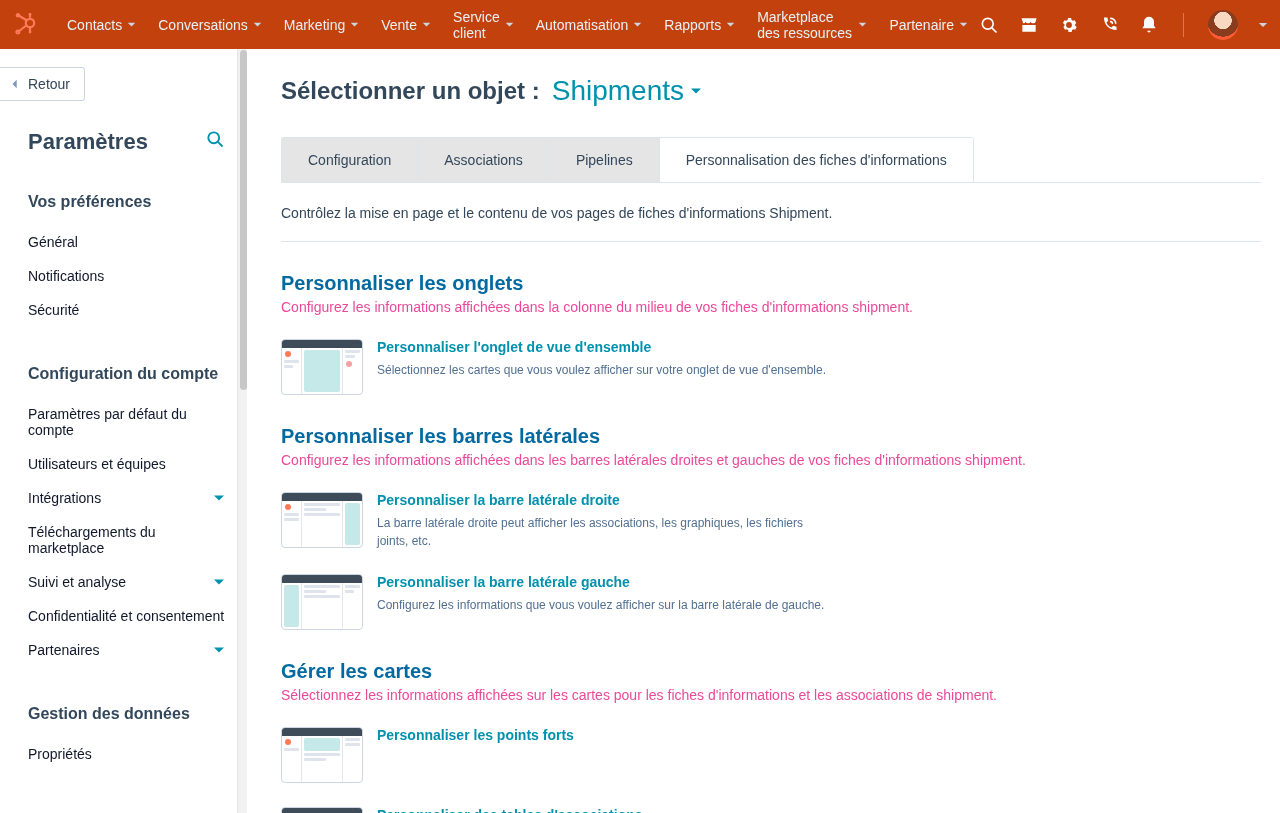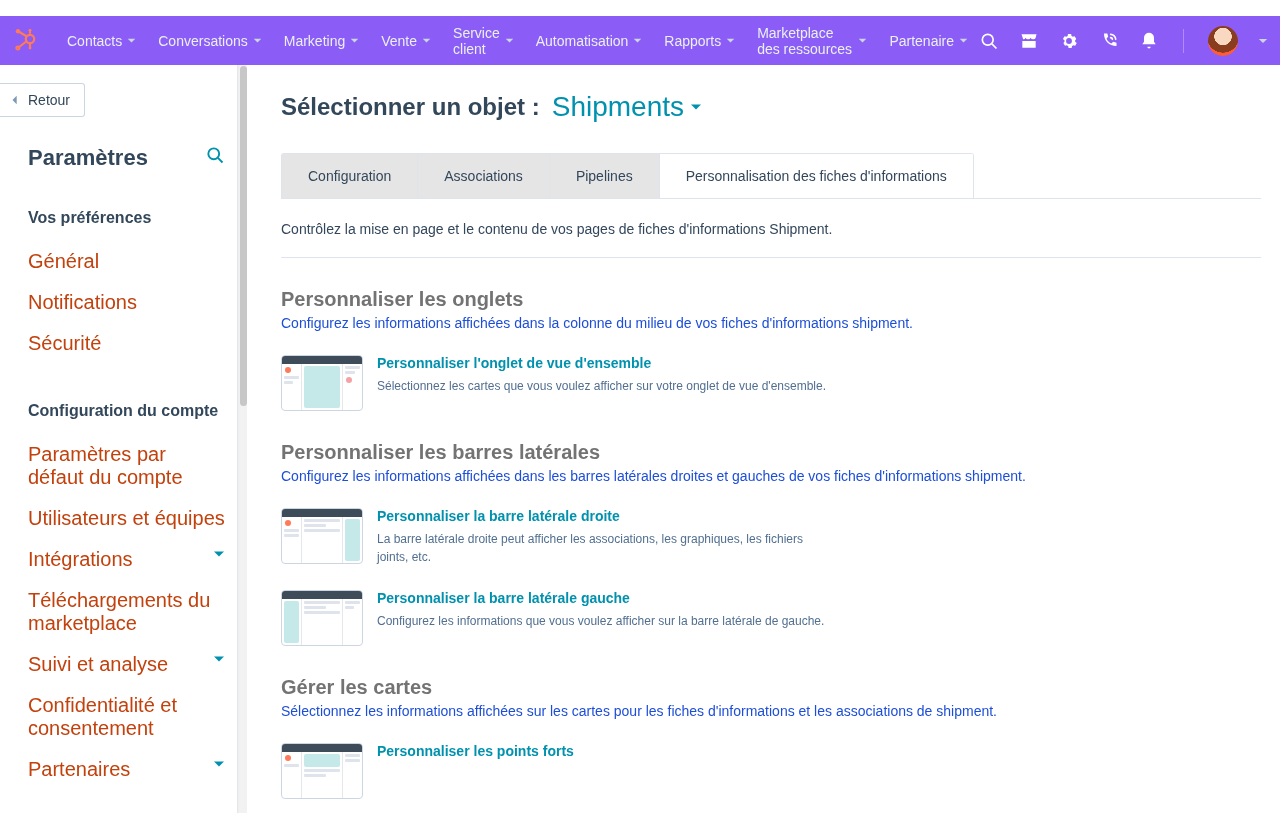--- a/index.html
+++ b/index.html
@@ -1,53 +1,53 @@
 <!DOCTYPE html>
 <html><head>
 <meta charset="utf-8">
 <style>
 * { margin: 0; padding: 0; box-sizing: border-box; }
 body { font-family: -apple-system, BlinkMacSystemFont, "Segoe UI", Helvetica, Arial, sans-serif; color: #33475b; background: #fff; overflow: hidden; width: 1280px; height: 813px; }
-.topnav { background: #8b5cf6; height: 49px; display: flex; align-items: center; padding: 0 12px 0 14px; color: #fff; margin-top: 16px; }
+.topnav { background: #c2410c; height: 49px; display: flex; align-items: center; padding: 0 12px 0 14px; color: #fff; }
 .logo { width: 24px; height: 24px; margin-right: 18px; }
 .nav-items { display: flex; gap: 0; flex: 1; }
 .nav-item { display: flex; align-items: center; padding: 0 11px; font-size: 14px; font-weight: 500; cursor: pointer; color: #eaf0f6; }
 .nav-item .chev { margin-left: 5px; }
 .nav-right { display: flex; align-items: center; gap: 20px; }
 .nav-icon { width: 20px; height: 20px; color: #fff; cursor: pointer; display: flex; align-items: center; justify-content: center; }
 .divider-v { width: 1px; height: 24px; background: rgba(255,255,255,0.3); margin: 0 4px; }
 .avatar { width: 30px; height: 30px; border-radius: 50%; background: radial-gradient(circle at 50% 35%, #f9d8c2 0 35%, #8a3c1e 36% 65%, #ff5c35 66% 100%); cursor: pointer; }
 .below { display: flex; height: calc(813px - 49px); }
 .leftwrap { width: 238px; background: #fff; border-right: 1px solid #e5e8eb; display: flex; flex-direction: column; overflow-y: auto; }
 .back-btn { margin: 18px 0 0 0; border: 1px solid #cbd6e2; border-left: none; border-radius: 0 3px 3px 0; padding: 8px 14px 8px 10px; display: inline-flex; align-items: center; font-size: 14px; font-weight: 500; color: #33475b; cursor: pointer; align-self: flex-start; }
 .back-btn .back-chev { margin-right: 8px; }
 .side-inner { padding: 0 12px 0 28px; }
 .side-head { display: flex; align-items: flex-start; justify-content: space-between; margin-top: 28px; }
 .side-title { font-size: 22px; font-weight: 700; color: #33475b; }
 .side-search { color: #0091ae; cursor: pointer; }
 .side-group-title { font-size: 16px; font-weight: 700; color: #33475b; margin-top: 38px; margin-bottom: 14px; }
-.side-link { font-size: 20px; color: #c2410c; padding: 9px 0; cursor: pointer; display: flex; align-items: flex-start; justify-content: space-between; }
+.side-link { font-size: 14px; color: #0f172a; padding: 9px 0; cursor: pointer; display: flex; align-items: center; justify-content: space-between; }
 .side-link .chev { color: #0091ae; }
 .leftscroll-track { width: 9px; background: #f2f2f2; border-left: 1px solid #eee; }
 .leftscroll-thumb { width: 7px; margin: 1px; height: 340px; background: #c7c7c7; border-radius: 4px; }
 .main { flex: 1; padding: 26px 0 0 34px; overflow-y: auto; height: 100%; }
 .obj-select { display: flex; align-items: center; gap: 12px; }
 .obj-label { font-size: 24px; font-weight: 600; color: #33475b; }
 .obj-value { font-size: 28px; font-weight: 400; color: #0091ae; display: inline-flex; align-items: center; cursor: pointer; }
 .obj-value .chev { margin-left: 6px; }
 .tabs-wrap { margin-top: 30px; border-bottom: 1px solid #dfe3eb; width: 980px; }
 .tabs { display: flex; border: 1px solid #dfe3eb; border-bottom: none; border-radius: 3px 3px 0 0; width: fit-content; background: #f5f8fa; }
 .tab { padding: 14px 26px; font-size: 14px; color: #33475b; border-right: 1px solid #dfe3eb; cursor: pointer; background: #e5e5e5; }
 .tab:last-child { border-right: none; }
 .tab.active { background: #fff; font-weight: 500; }
 .desc { font-size: 14px; color: #33475b; margin-top: 22px; width: 920px; }
 .desc-sep { border: none; border-top: 1px solid #dfe3eb; margin-top: 20px; width: 980px; }
 .section { margin-top: 30px; width: 980px; }
-.sec-title { font-size: 20px; font-weight: 700; color: #737373; }
-.sec-desc { font-size: 14px; color: #1d4ed8; margin-top: 4px; }
+.sec-title { font-size: 20px; font-weight: 700; color: #0369a1; }
+.sec-desc { font-size: 14px; color: #ec4899; margin-top: 4px; }
 .card { display: flex; gap: 14px; margin-top: 24px; }
 .thumb { width: 82px; height: 56px; border: 1px solid #cbd6e2; border-radius: 4px; background: #fff; flex-shrink: 0; overflow: hidden; position: relative; }
 .thumb-top { position: absolute; top: 0; left: 0; right: 0; height: 8px; background: #3e4b59; }
 .thumb-body { position: absolute; top: 8px; left: 0; right: 0; bottom: 0; display: flex; }
 .tcol { flex: 1; border-right: 1px solid #e5e8eb; padding: 2px; display: flex; flex-direction: column; gap: 2px; }
 .tcol:last-child { border-right: none; }
 .tline { height: 3px; background: #dfe3eb; border-radius: 1px; }
 .tblock { flex: 1; background: #c5e8e8; border-radius: 2px; }
 .tdot { width: 6px; height: 6px; border-radius: 50%; background: #ff7a59; margin: 1px; }
 .card-body { max-width: 460px; }

